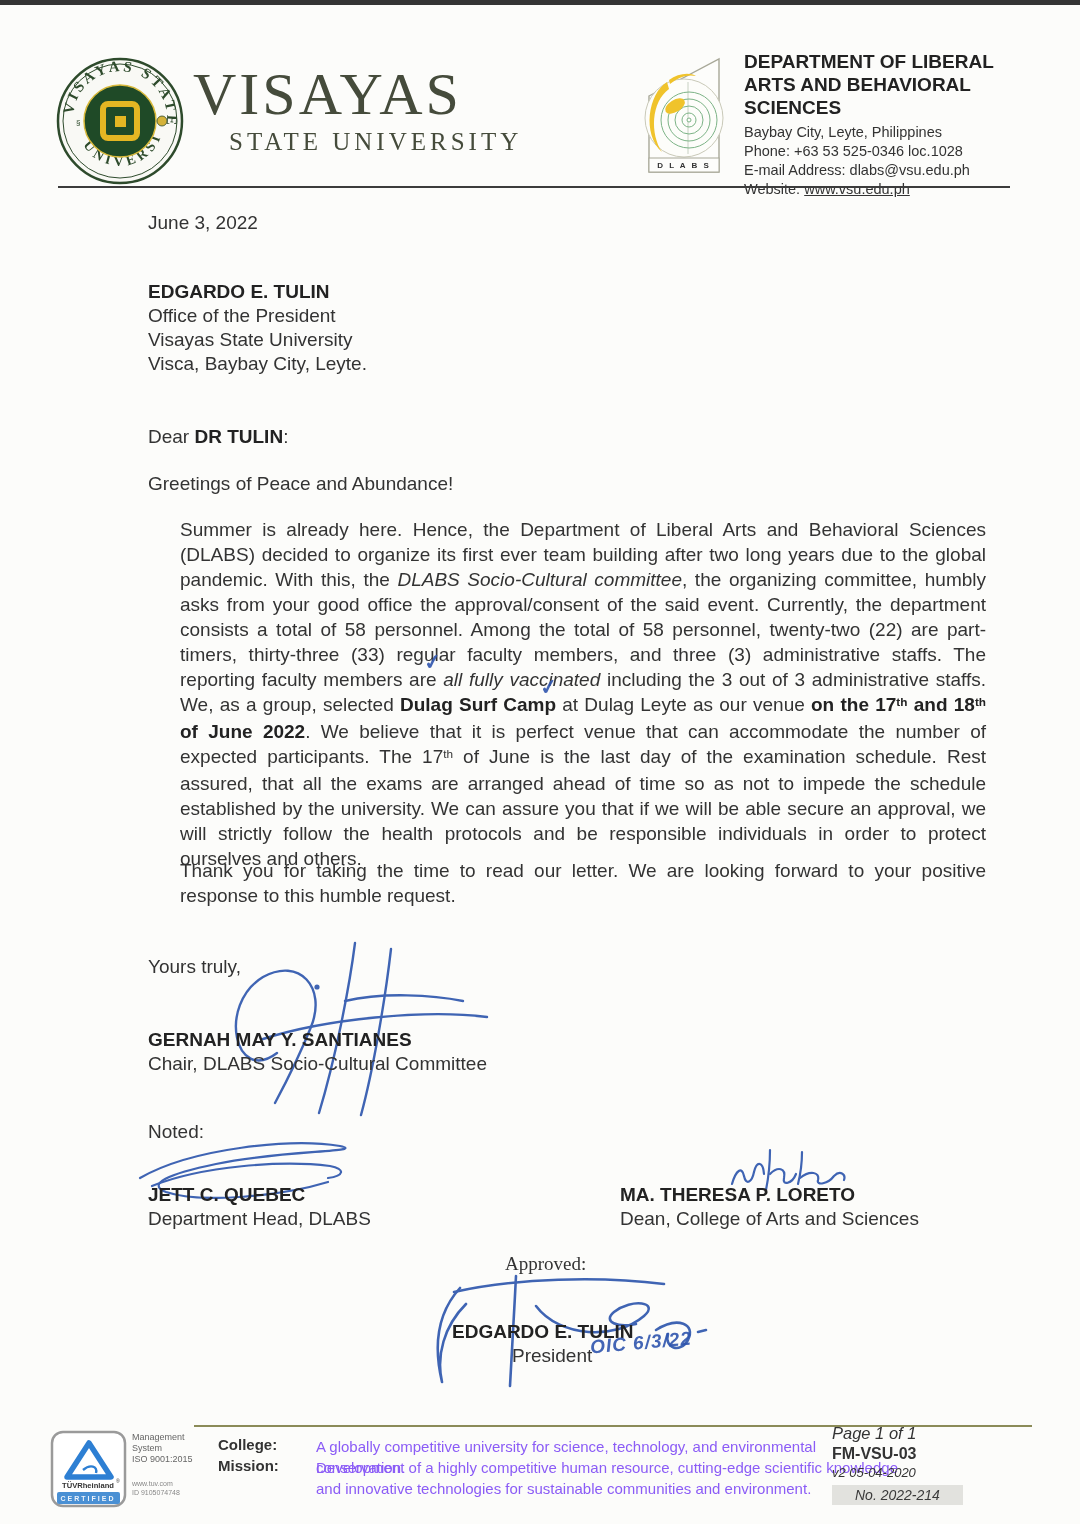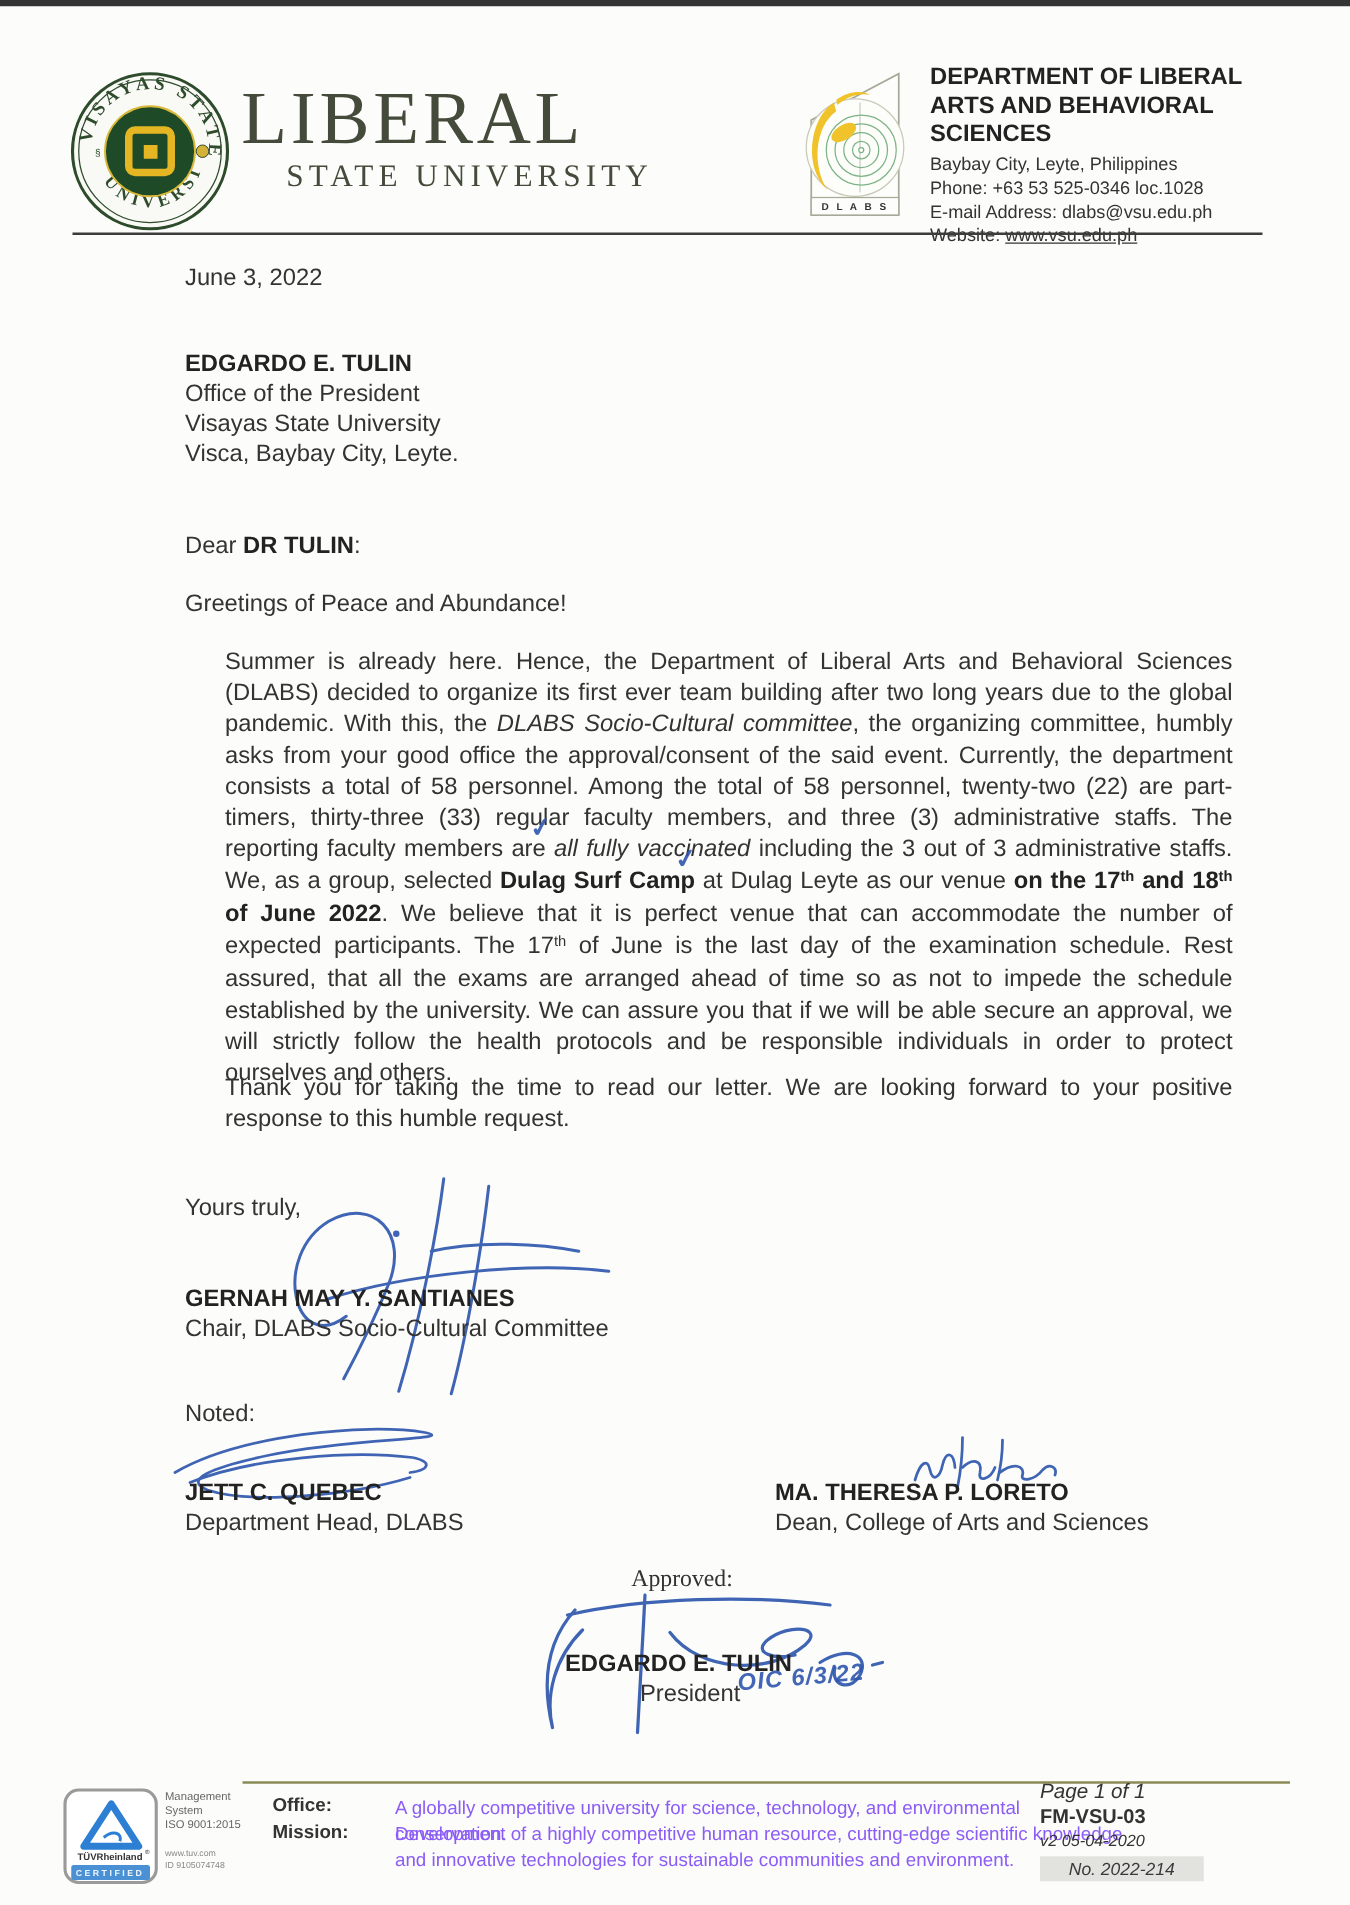--- a/index.html
+++ b/index.html
@@ -68,21 +68,21 @@
         <rect x="48" y="48" width="34" height="34" rx="5" fill="none" stroke="#e4b623" stroke-width="6"></rect>
         <rect x="60" y="60" width="11" height="11" fill="#e4b623"></rect>
         <path d="M 60 71 L 54 77" stroke="#1f4a27" stroke-width="2"></path>
       </g>
       <circle cx="107" cy="65" r="5" fill="#d4b23a" stroke="#2e4b2c" stroke-width="0.8"></circle>
       <text x="21" y="69" font-size="8" fill="#2e4b2c">§</text>
     </svg>
   </div>
 
   <div class="wordmark">
-    <div class="big">LIBERAL</div>
+    <div class="big">VISAYAS</div>
     <div class="small">STATE UNIVERSITY</div>
   </div>
 
   <div class="dlabs-logo">
     <svg width="102" height="126" viewBox="0 0 102 126">
       <path d="M 13 44 L 83 7 L 83 120 L 13 120 Z" fill="#fdfdfb" stroke="#a8a898" stroke-width="1.4"></path>
       <circle cx="48" cy="66" r="39" fill="#fdfdfa" stroke="#c9c9b8" stroke-width="1"></circle>
       <line x1="52" y1="30" x2="52" y2="102" stroke="#b9c4b4" stroke-width="0.8"></line>
       <g stroke="#7cb386" stroke-width="1" fill="none">
         <circle cx="53" cy="68" r="7"></circle>
@@ -213,21 +213,21 @@
   <div class="cert-text">
     <div>Management</div>
     <div>System</div>
     <div>ISO 9001:2015</div>
     <div class="cert-tiny">
       <div>www.tuv.com</div>
       <div>ID 9105074748</div>
     </div>
   </div>
 
-  <div class="vm-label" style="top:1436px;">Office:</div>
+  <div class="vm-label" style="top:1436px;">College:</div>
   <div class="vm-label" style="top:1457px;">Mission:</div>
   <div class="vm-text" style="top:1436px;">A globally competitive university for science, technology, and environmental conservation.</div>
   <div class="vm-text" style="top:1457px;">Development of a highly competitive human resource, cutting-edge scientific knowledge and innovative technologies for sustainable communities and environment.</div>
 
   <div class="foot-right" style="top:1424px;">
     <div class="pg">Page 1 of 1</div>
     <div class="form-code">FM-VSU-03</div>
     <div class="ver">v2 05-04-2020</div>
     <span class="docnum">No. 2022-214</span>
   </div>

